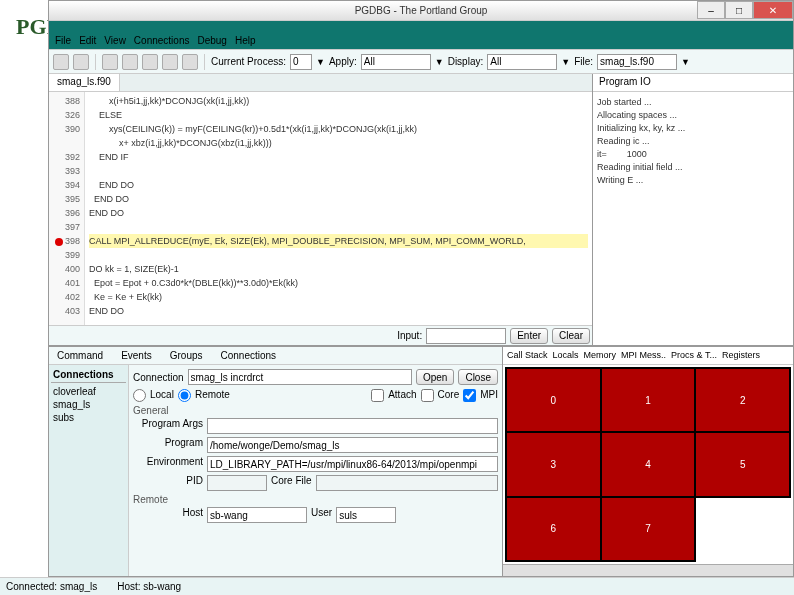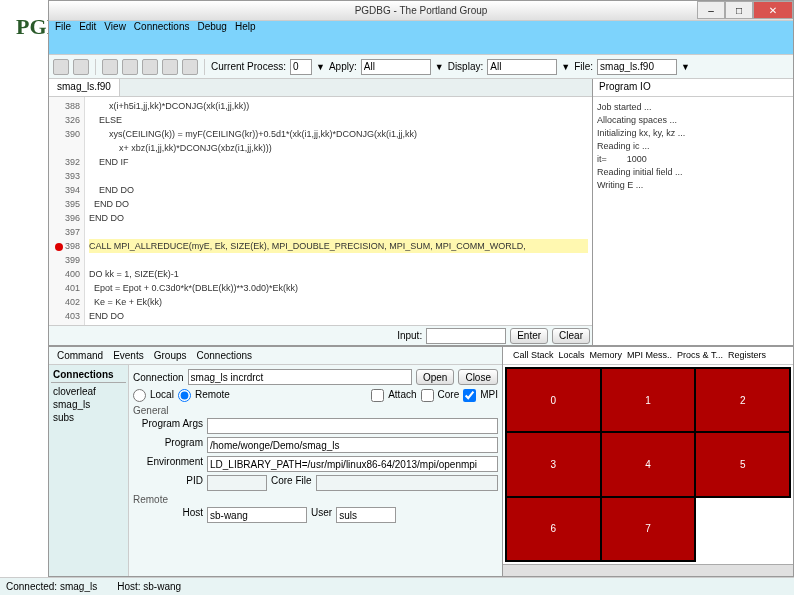--- a/index.html
+++ b/index.html
@@ -3,21 +3,21 @@
 <meta charset="utf-8">
 <style>
 * { box-sizing: border-box; margin: 0; padding: 0; font-family: Arial, sans-serif; }
 body { width: 794px; height: 595px; background: #fff; font-size: 10px; position: relative; overflow: hidden; }
 .window { position: absolute; left: 48px; top: 0; right: 0; bottom: 18px; border: 1px solid #999; background: #e8f4f4; display: flex; flex-direction: column; }
 .titlebar { height: 20px; background: linear-gradient(#fff, #e0e0e0); display: flex; align-items: center; justify-content: center; position: relative; border-bottom: 1px solid #ccc; }
 .titlebar-text { font-size: 10px; color: #333; }
 .titlebar-btns { position: absolute; right: 0; top: 0; display: flex; height: 100%; }
 .titlebar-btn { width: 28px; height: 18px; border: 1px solid #aaa; background: #eee; display: flex; align-items: center; justify-content: center; font-size: 10px; cursor: pointer; }
 .titlebar-btn.close { background: #d9534f; color: #fff; width: 40px; }
-.menubar { height: 34px; display: flex; gap: 8px; padding: 0 6px; background: #7dd3fc; border-bottom: 1px solid #ccc; font-size: 10px; }
+.menubar { height: 28px; display: flex; gap: 8px; padding: 14px 6px; background: #0f766e; border-bottom: 1px solid #ccc; font-size: 10px; }
 .menubar span { cursor: pointer; }
 .toolbar { height: 24px; display: flex; align-items: center; gap: 4px; padding: 2px 4px; background: #f0f8f8; border-bottom: 1px solid #ccc; }
 .tb-icon { width: 16px; height: 16px; background: #ddd; border: 1px solid #aaa; border-radius: 2px; cursor: pointer; }
 .tb-sep { width: 1px; height: 16px; background: #ccc; margin: 0 2px; }
 .tb-label { font-size: 10px; }
 .tb-input { height: 16px; font-size: 10px; padding: 0 2px; border: 1px solid #999; background: #fff; }
 .main { flex: 1; display: flex; flex-direction: column; min-height: 0; }
 .upper { flex: 1; display: flex; min-height: 0; border-bottom: 1px solid #999; }
 .code-panel { flex: 1; display: flex; flex-direction: column; border-right: 1px solid #999; background: #fff; min-width: 0; }
 .tab-row { height: 18px; display: flex; background: #e8f0f0; border-bottom: 1px solid #ccc; }
@@ -30,35 +30,35 @@
 .hl { background: #fff8b0; }
 .output-panel { width: 200px; display: flex; flex-direction: column; background: #fff; }
 .output-tab { height: 18px; padding: 2px 6px; background: #fff; border-bottom: 1px solid #ccc; font-size: 10px; }
 .output-body { flex: 1; padding: 4px; font-size: 9px; font-family: monospace; line-height: 13px; color: #333; }
 .output-body div { white-space: pre; }
 .input-row { height: 20px; display: flex; align-items: center; gap: 4px; padding: 2px; border-top: 1px solid #ccc; background: #f0f8f8; }
 .input-row .spacer { flex: 1; }
 .btn { height: 16px; padding: 0 6px; font-size: 10px; border: 1px solid #999; background: linear-gradient(#fff,#e0e0e0); border-radius: 3px; cursor: pointer; }
 .lower { height: 230px; display: flex; border-top: 1px solid #999; }
 .lower-left { flex: 1; display: flex; flex-direction: column; border-right: 1px solid #999; background: #f0f8f8; }
-.ll-tabs { height: 18px; display: flex; gap: 2px; padding: 2px 4px; font-size: 10px; border-bottom: 1px solid #ccc; }
+.ll-tabs { height: 18px; display: flex; gap: 10px; padding: 2px 4px; font-size: 10px; border-bottom: 1px solid #ccc; }
 .ll-tabs span { padding: 1px 4px; cursor: pointer; }
 .ll-body { flex: 1; display: flex; }
 .conn-list { width: 80px; background: #e0f0f0; border-right: 1px solid #ccc; padding: 2px; font-size: 10px; }
 .conn-list .hdr { font-weight: bold; padding: 2px; border-bottom: 1px solid #aaa; margin-bottom: 2px; }
 .conn-list div { padding: 1px 2px; }
 .conn-form { flex: 1; padding: 4px; font-size: 10px; }
 .form-row { display: flex; gap: 4px; margin-bottom: 3px; }
 .form-row label { width: 70px; text-align: right; }
 .form-row input[type=text] { flex: 1; height: 16px; border: 1px solid #999; padding: 0 2px; font-size: 10px; }
 .fieldset-label { font-size: 10px; color: #555; margin: 2px 0; }
 .conn-top { display: flex; align-items: center; gap: 4px; margin-bottom: 4px; }
 .conn-top input[type=text] { flex: 1; height: 16px; border: 1px solid #999; padding: 0 2px; font-size: 10px; }
 .lower-right { width: 290px; display: flex; flex-direction: column; background: #fff; }
-.lr-tabs { height: 18px; display: flex; gap: 1px; padding: 2px 8px; font-size: 9px; border-bottom: 1px solid #ccc; overflow: hidden; }
+.lr-tabs { height: 18px; display: flex; gap: 1px; padding: 2px 2px; font-size: 9px; border-bottom: 1px solid #ccc; overflow: hidden; }
 .lr-tabs span { padding: 1px 2px; cursor: pointer; white-space: nowrap; }
 .proc-grid { flex: 1; background: #fff; padding: 2px; }
 .proc-table { width: 100%; height: 100%; border-collapse: collapse; }
 .proc-table td { border: 2px solid #000; background: #b00000; color: #fff; text-align: center; vertical-align: middle; font-size: 10px; cursor: pointer; }
 .proc-table td.empty { background: #fff; border: none; }
 .lr-scroll { height: 12px; background: #e0e0e0; border-top: 1px solid #aaa; }
 .statusbar { position: absolute; left: 0; bottom: 0; height: 18px; width: 794px; background: #e8f4f4; display: flex; align-items: center; gap: 20px; padding: 0 6px; font-size: 10px; border-top: 1px solid #ccc; }
 .logo { position: absolute; left: 16px; top: 14px; font-size: 22px; font-weight: bold; font-family: Georgia, serif; color: #2a5a2a; text-align: right; }
 .bp-dot { display: inline-block; width: 8px; height: 8px; border-radius: 50%; background: #d00; margin-right: 2px; vertical-align: middle; }
 </style>

